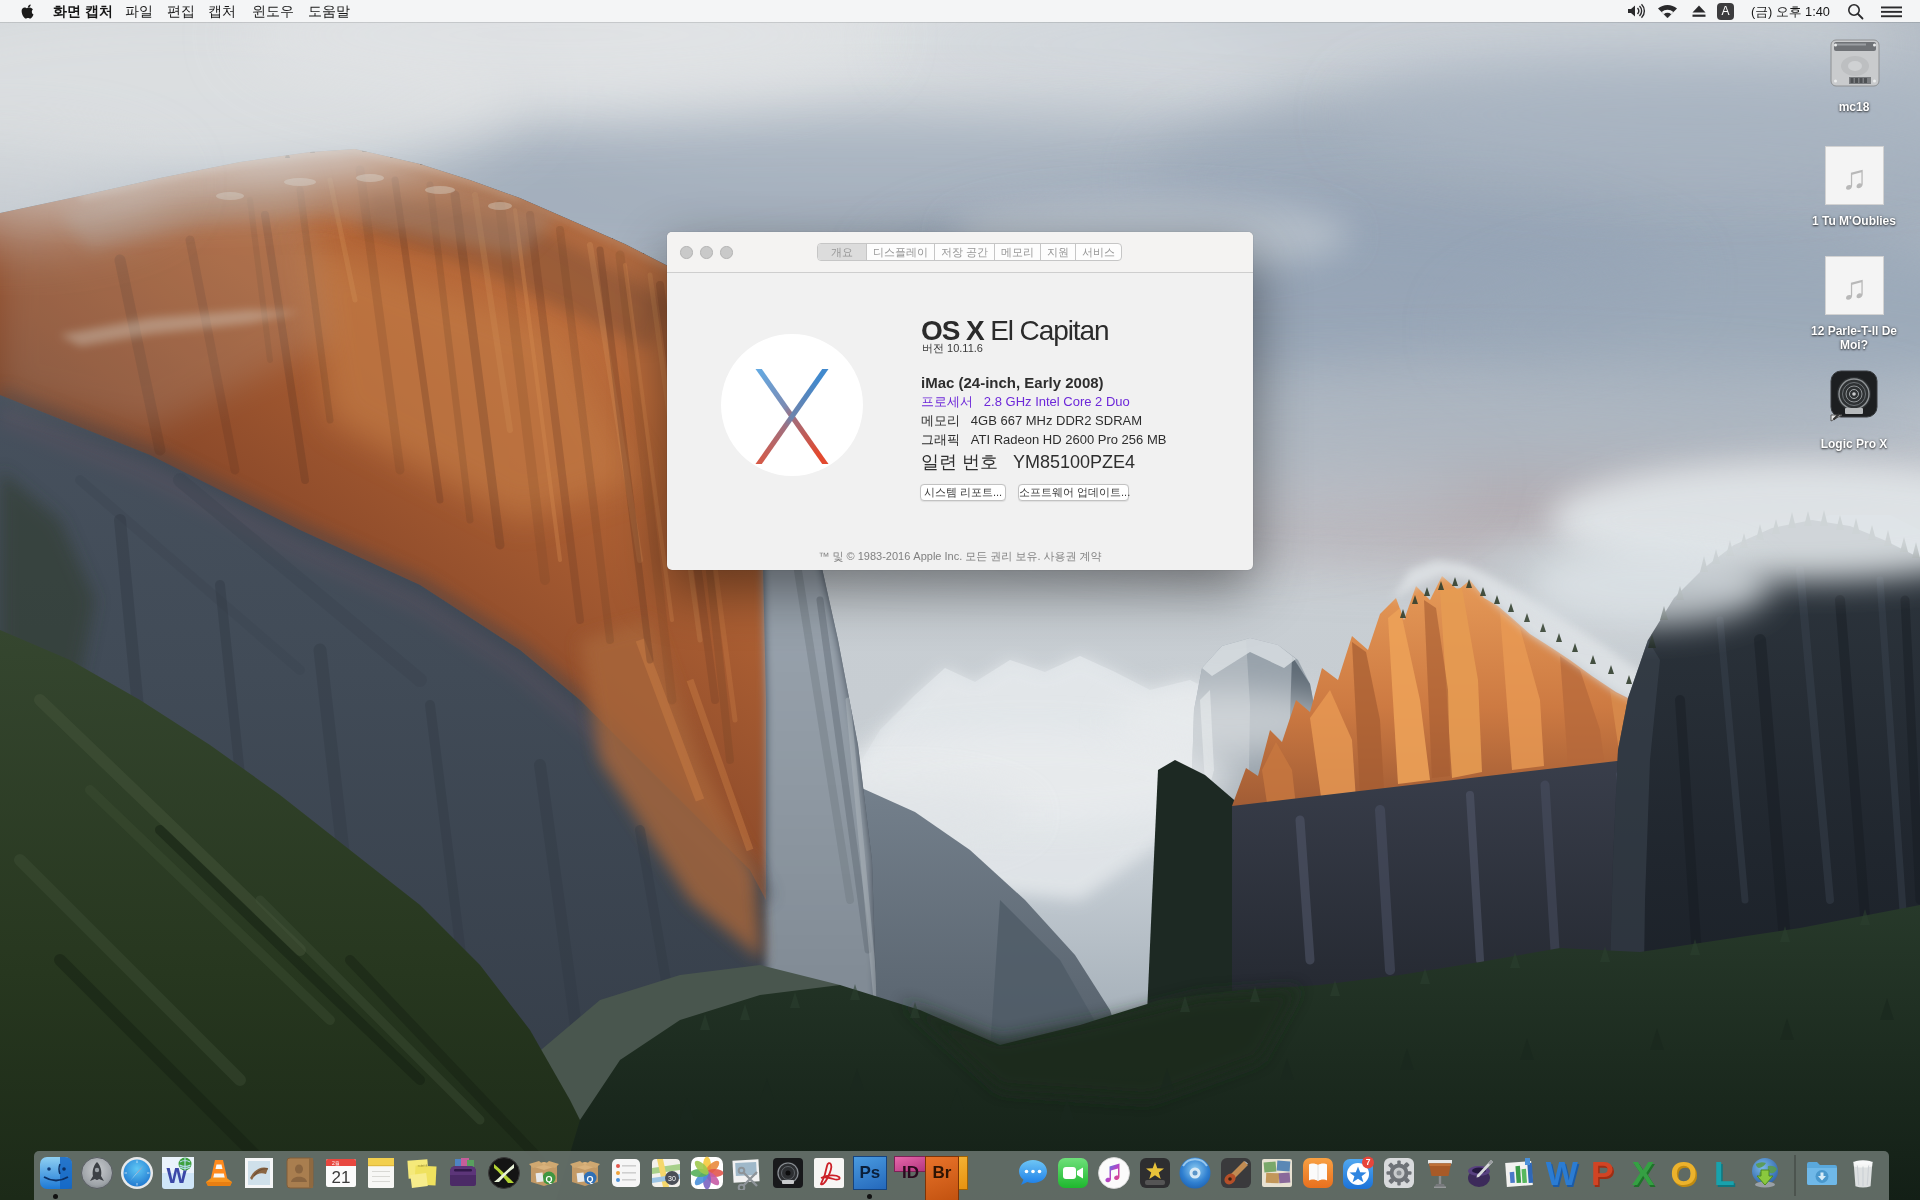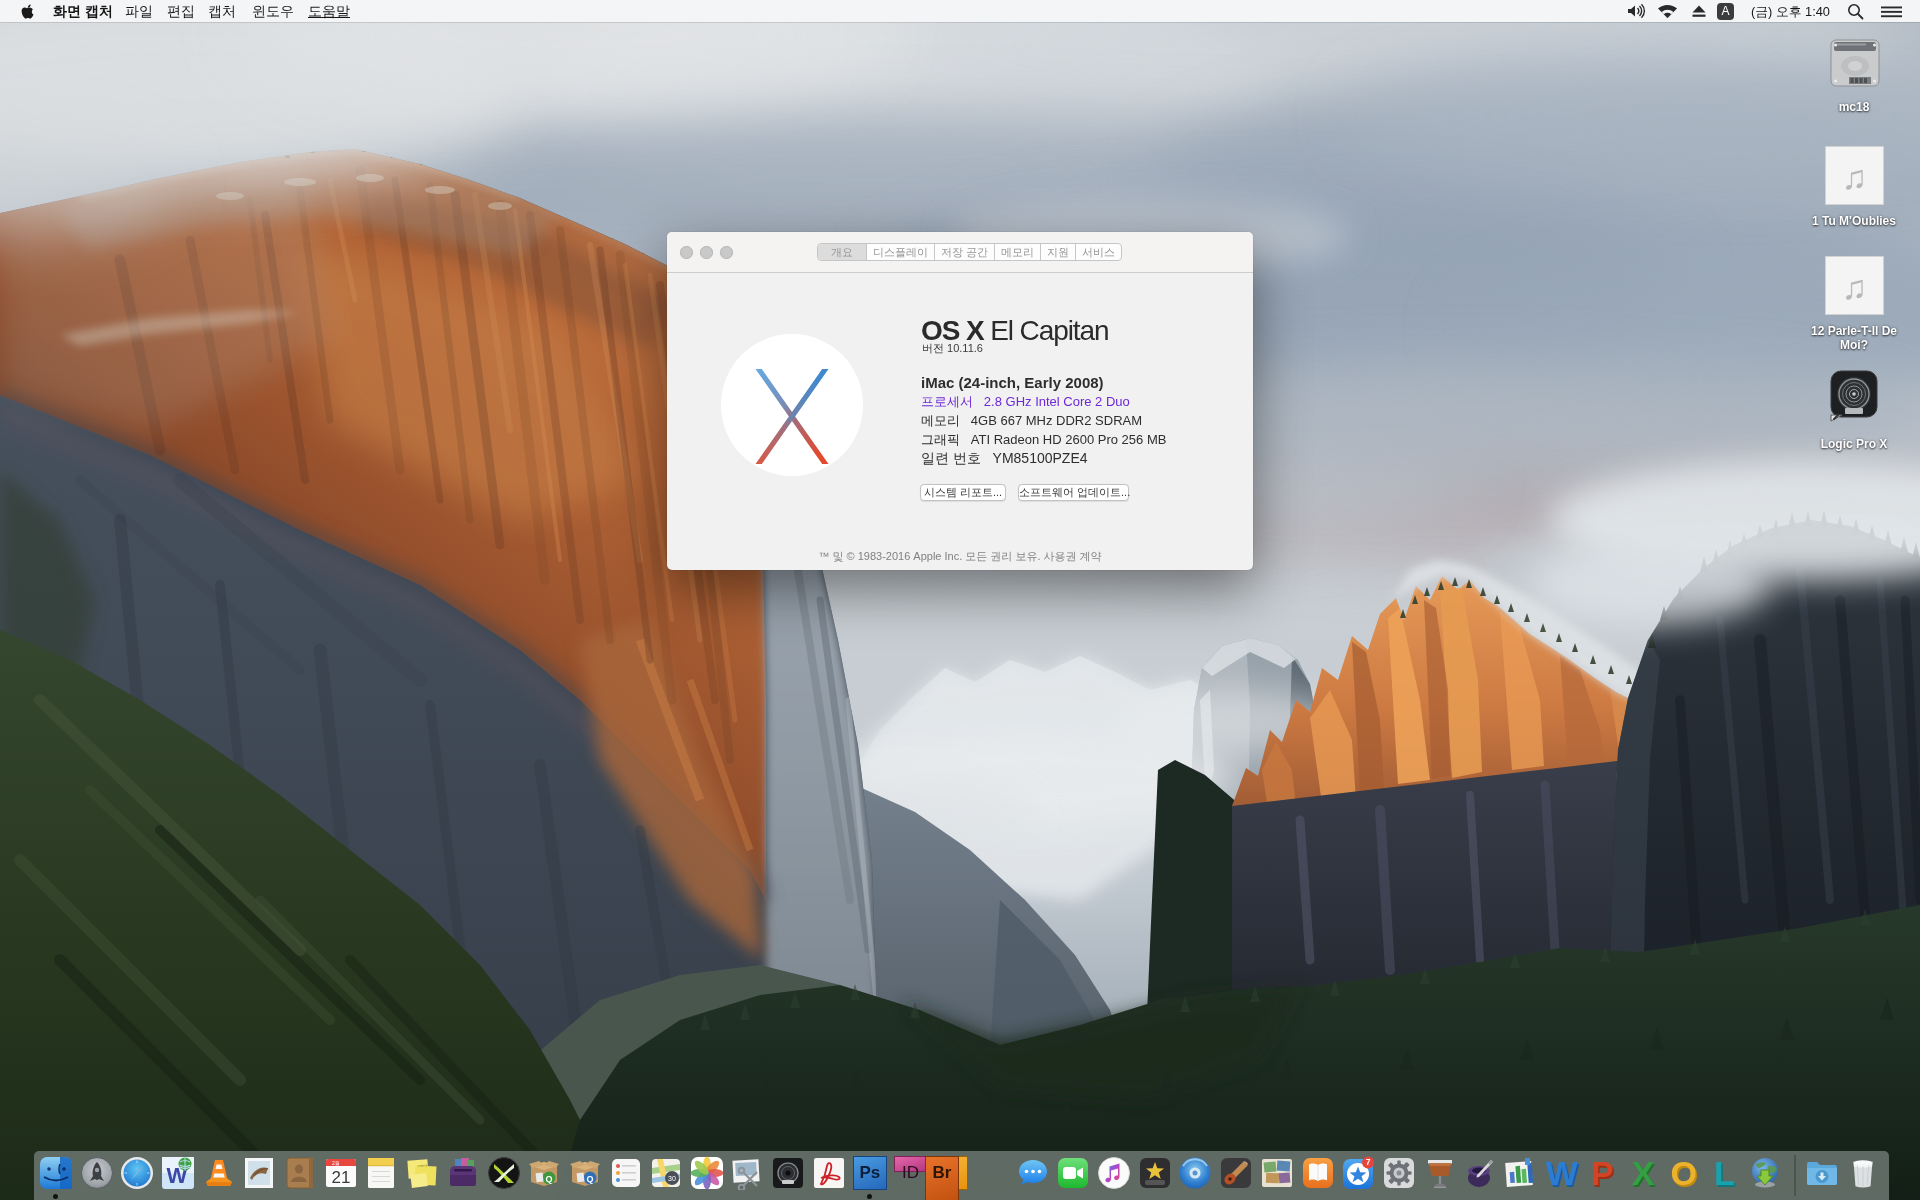--- a/index.html
+++ b/index.html
@@ -339,21 +339,21 @@
 <div id="menubar">
 <svg style="position:absolute;left:21px;top:4px;" width="14" height="15" viewBox="0 0 14 15">
 <path d="M9.7 0.4 C9.8 1.1 9.5 1.9 9.0 2.5 C8.5 3.1 7.7 3.6 6.9 3.5 C6.8 2.8 7.2 2.0 7.6 1.5 C8.1 0.9 9.0 0.5 9.7 0.4 Z" fill="#1b1b1b"></path>
 <path d="M11.9 5.2 C11.2 5.9 10.8 6.8 10.8 7.8 C10.8 9.0 11.5 10.1 12.5 10.6 C12.2 11.5 11.8 12.3 11.2 13.1 C10.6 13.9 10.0 14.6 9.1 14.6 C8.3 14.6 8.0 14.1 7.0 14.1 C6.0 14.1 5.6 14.6 4.8 14.6 C3.9 14.6 3.3 13.8 2.7 13.0 C1.5 11.3 0.6 9.1 0.6 7.0 C0.6 4.8 2.0 3.6 3.7 3.6 C4.5 3.6 5.3 4.2 5.8 4.2 C6.3 4.2 7.2 3.5 8.2 3.5 C8.9 3.5 10.2 3.7 11.9 5.2 Z" fill="#1b1b1b"></path>
 </svg>
 <div style="position:absolute;left:53px;top:3px;font-weight:bold;">화면 캡처</div>
 <div style="position:absolute;left:125px;top:3px;">파일</div>
 <div style="position:absolute;left:167px;top:3px;">편집</div>
 <div style="position:absolute;left:208px;top:3px;">캡처</div>
 <div style="position:absolute;left:252px;top:3px;">윈도우</div>
-<div style="position:absolute;left:308px;top:3px;text-decoration:underline;">도움말</div>
+<div style="position:absolute;left:308px;top:3px;">도움말</div>
 <svg style="position:absolute;left:1627px;top:3px;" width="22" height="16" viewBox="0 0 22 16">
 <path d="M1 6 L4 6 L8 2.5 L8 13.5 L4 10 L1 10 Z" fill="#2a2a2c"></path>
 <path d="M10.5 5 A 4.5 4.5 0 0 1 10.5 11" stroke="#2a2a2c" stroke-width="1.4" fill="none"></path>
 <path d="M12.5 3 A 7 7 0 0 1 12.5 13" stroke="#2a2a2c" stroke-width="1.4" fill="none"></path>
 <path d="M14.5 1.2 A 9.5 9.5 0 0 1 14.5 14.8" stroke="#2a2a2c" stroke-width="1.4" fill="none"></path>
 </svg>
 <svg style="position:absolute;left:1656px;top:4px;" width="23" height="15" viewBox="0 0 23 15">
 <path d="M11.5 14 L2 4.5 A 14.5 14.5 0 0 1 21 4.5 Z" fill="#2a2a2c"></path>
 <path d="M11.5 14 L5.6 8 A 9 9 0 0 1 17.4 8 Z" fill="#f4f5f6"></path>
 <path d="M11.5 14 L7.8 10.2 A 5.5 5.5 0 0 1 15.2 10.2 Z" fill="#2a2a2c"></path>
@@ -452,21 +452,21 @@
 <path d="M34.5 35 L40.8 35 L107.5 130 L101.2 130 Z" fill="url(#xg1)"></path>
 <path d="M101.2 35 L107.5 35 L40.8 130 L34.5 130 Z" fill="url(#xg2)"></path>
 </svg>
 <div style="position:absolute;left:254px;top:83px;font-size:28px;letter-spacing:-1.1px;color:#2b2b2b;"><b>OS X</b> El Capitan</div>
 <div style="position:absolute;left:255px;top:341px;font-size:13px;color:#383838;"></div>
 <div style="position:absolute;left:255px;top:109px;font-size:11px;color:#3a3a3a;">버전 10.11.6</div>
 <div style="position:absolute;left:254px;top:142px;font-size:15px;font-weight:bold;color:#2e2e2e;">iMac (24-inch, Early 2008)</div>
 <div style="position:absolute;left:254px;top:161px;font-size:13px;color:#6d28d9;">프로세서&nbsp;&nbsp; 2.8 GHz Intel Core 2 Duo</div>
 <div style="position:absolute;left:254px;top:180px;font-size:13px;color:#2e2e2e;">메모리&nbsp;&nbsp; 4GB 667 MHz DDR2 SDRAM</div>
 <div style="position:absolute;left:254px;top:199px;font-size:13px;color:#2e2e2e;">그래픽&nbsp;&nbsp; ATI Radeon HD 2600 Pro 256 MB</div>
-<div style="position:absolute;left:254px;top:218px;font-size:14px;color:#2e2e2e;">일련 번호&nbsp;&nbsp; YM85100PZE4</div>
+<div style="position:absolute;left:254px;top:218px;font-size:18px;color:#2e2e2e;">일련 번호&nbsp;&nbsp; YM85100PZE4</div>
 <div style="position:absolute;left:253px;top:252px;width:86px;height:17px;background:#fff;border:1px solid #c2c2c2;border-radius:4px;font-size:11px;color:#3c3c3c;text-align:center;line-height:15px;box-sizing:border-box;white-space:nowrap;box-shadow:0 0.5px 1px rgba(0,0,0,.08);">시스템 리포트...</div>
 <div style="position:absolute;left:351px;top:252px;width:111px;height:17px;background:#fff;border:1px solid #c2c2c2;border-radius:4px;font-size:11px;color:#3c3c3c;text-align:center;line-height:15px;box-sizing:border-box;white-space:nowrap;box-shadow:0 0.5px 1px rgba(0,0,0,.08);">소프트웨어 업데이트...</div>
 <div style="position:absolute;left:0;top:317px;width:100%;text-align:center;font-size:11px;color:#808080;">™ 및 © 1983-2016 Apple Inc. 모든 권리 보유. 사용권 계약</div>
 </div>
 <div id="dock">
 
 <svg class="di" style="left:4.8px;" width="34" height="34" viewBox="0 0 34 34">
 <defs>
         <linearGradient id="fin" x1="0" y1="0" x2="0" y2="1">
           <stop offset="0" stop-color="#8fd0f2"></stop>
@@ -655,21 +655,21 @@
 </svg>
 
 <svg class="di" style="left:778.1px;" width="34" height="34" viewBox="0 0 34 34">
 <rect x="2" y="2" width="30" height="30" rx="2" fill="#f7f6f4"></rect>
 <path d="M9 28 C12 22 14 16 15 10 C15.5 7 18 6 19 8.5 C20 11 18 17 15.5 22 C13.5 26 10.5 29.5 9 28 Z" fill="none" stroke="#cc2229" stroke-width="1.8"></path>
 <path d="M9 22 C15 19 24 18.5 27 21 C29 22.8 26 24.5 21.5 23 C17 21.5 12 20.5 9 22 Z" fill="none" stroke="#cc2229" stroke-width="1.8"></path>
 </svg>
 
 <div class="di" style="left:818.8px;width:34px;height:34px;background:linear-gradient(160deg,#4a9be0,#2468bb);border:1px solid #16447e;box-sizing:border-box;color:#0b1f3a;font-weight:bold;font-size:17px;text-align:center;line-height:32px;">Ps</div>
 
-<div class="di" style="left:859.5px;width:34px;height:16px;background:linear-gradient(160deg,#e668ab,#b2347e);border:1px solid #7e2257;box-sizing:border-box;color:#2a0a1e;font-weight:normal;font-size:17px;text-align:center;line-height:32px;">ID</div>
+<div class="di" style="left:859.5px;width:34px;height:16px;background:linear-gradient(160deg,#e668ab,#b2347e);border:1px solid #7e2257;box-sizing:border-box;color:#2a0a1e;font-weight:bold;font-size:17px;text-align:center;line-height:32px;">ID</div>
 
 <div class="di" style="left:900.2px;width:34px;height:34px;background:linear-gradient(160deg,#f7b93c,#e8920f);border:1px solid #9e6206;box-sizing:border-box;color:#3a2503;font-weight:bold;font-size:17px;text-align:center;line-height:32px;">Ai</div>
 
 <div class="di" style="left:891px;width:34px;height:48px;background:linear-gradient(160deg,#e8732a,#c0500e);border:1px solid #7e3406;box-sizing:border-box;color:#2e1403;font-weight:bold;font-size:17px;text-align:center;line-height:32px;">Br</div>
 
 <svg class="di" style="left:981.6px;" width="34" height="34" viewBox="0 0 34 34">
 <defs>
         <linearGradient id="msg" x1="0" y1="0" x2="0" y2="1">
           <stop offset="0" stop-color="#6ec5f5"></stop>
           <stop offset="1" stop-color="#1a7de8"></stop>

